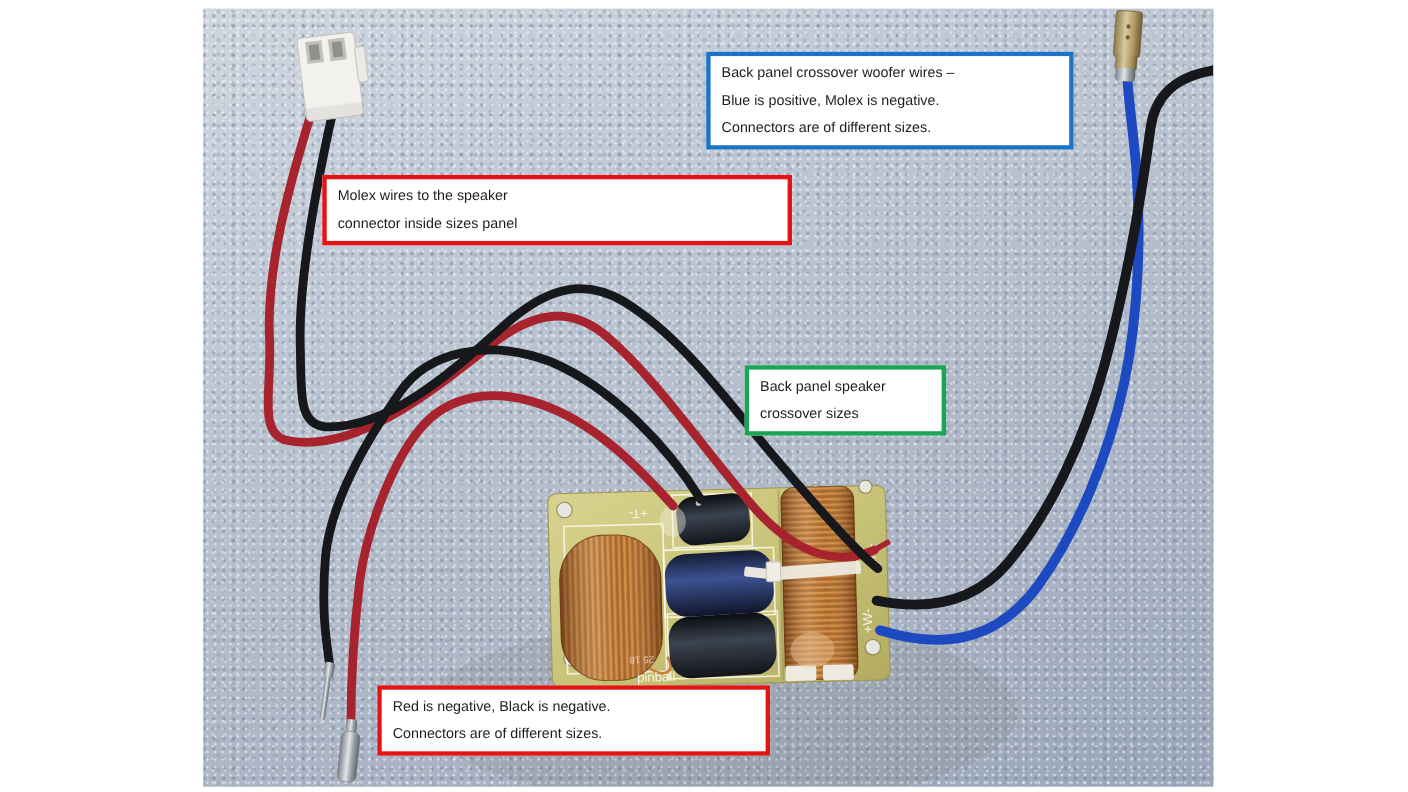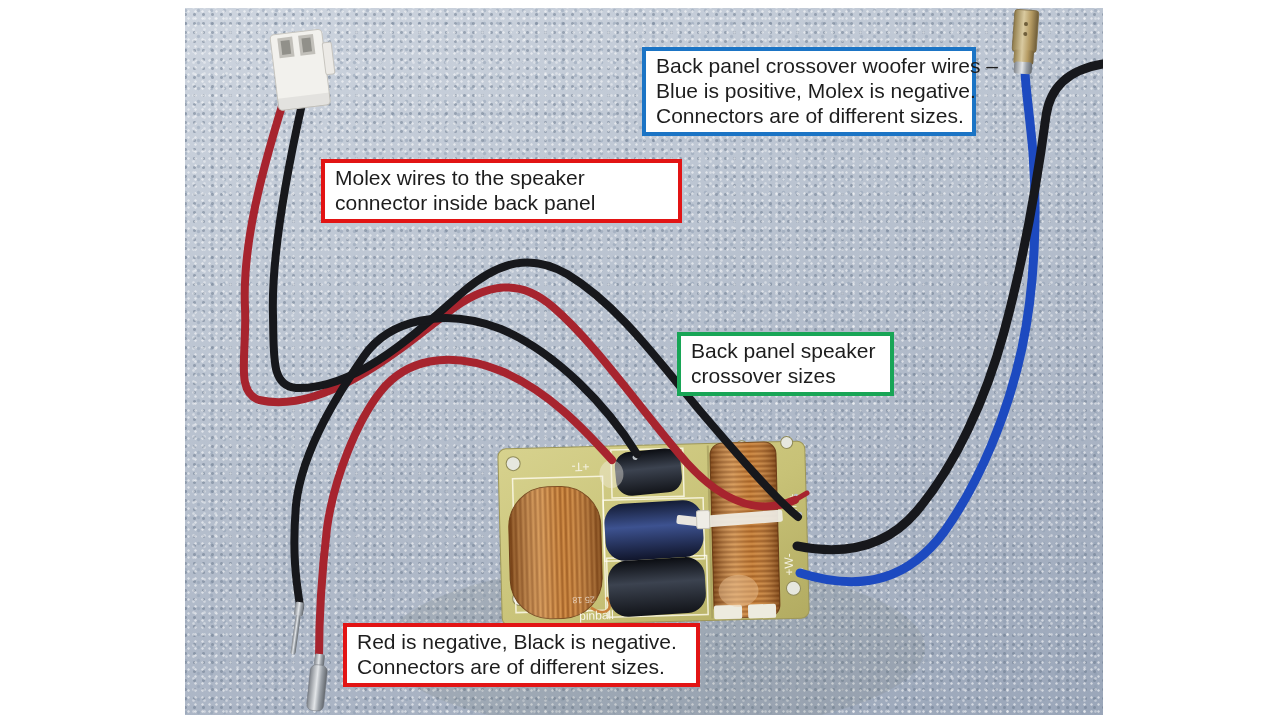--- a/index.html
+++ b/index.html
@@ -16,21 +16,21 @@
       radial-gradient(rgba(105,120,140,0.50) 1.0px, rgba(105,120,140,0) 2.0px),
       radial-gradient(rgba(140,155,175,0.45) 1.2px, rgba(140,155,175,0) 2.2px),
       linear-gradient(160deg,#ced5df 0%,#bcc5d2 35%,#abb5c5 70%,#9aa6b9 100%);
     background-size:7px 7px,11px 11px,9px 9px,13px 13px,100% 100%;
     background-position:0 0,3px 5px,5px 2px,7px 9px,0 0;
   }
   .photo svg{position:absolute;left:0;top:0;}
   .callout{
     position:absolute;z-index:5;background:#ffffff;border:4px solid #000;
     padding:2px 10px 4px;box-sizing:border-box;
-    font-size:21px;line-height:25px;color:#1d1d1d;
+    font-size:13px;line-height:25px;color:#1d1d1d;
   }
   .callout .ln{white-space:nowrap;}
 </style>
 </head>
 <body>
 
 <div class="photo">
   <svg width="918" height="707" viewBox="0 0 918 707">
     <defs>
       <linearGradient id="boardGrad" x1="0" y1="0" x2="1" y2="1">
@@ -180,26 +180,26 @@
     </g>
   </svg>
 </div>
 
 <div class="callout" style="left:642px;top:47px;width:334px;border-color:#1b74c5;">
   <div class="ln">Back panel crossover woofer wires –</div>
   <div class="ln">Blue is positive, Molex is negative.</div>
   <div class="ln">Connectors are of different sizes.</div>
 </div>
 
-<div class="callout" style="left:293px;top:159px;width:361px;border-color:#e21414;margin-left:28px;">
+<div class="callout" style="left:293px;top:159px;width:427px;border-color:#e21414;">
   <div class="ln">Molex wires to the speaker</div>
-  <div class="ln">connector inside back panel</div>
-</div>
-
-<div class="callout" style="left:677px;top:332px;width:217px;border-color:#18a556;">
+  <div class="ln">connector inside sizes panel</div>
+</div>
+
+<div class="callout" style="left:677px;top:332px;width:183px;border-color:#18a556;">
   <div class="ln">Back panel speaker</div>
   <div class="ln">crossover sizes</div>
 </div>
 
 <div class="callout" style="left:343px;top:623px;width:357px;border-color:#e21414;">
   <div class="ln">Red is negative, Black is negative.</div>
   <div class="ln">Connectors are of different sizes.</div>
 </div>
 
 </body></html>

